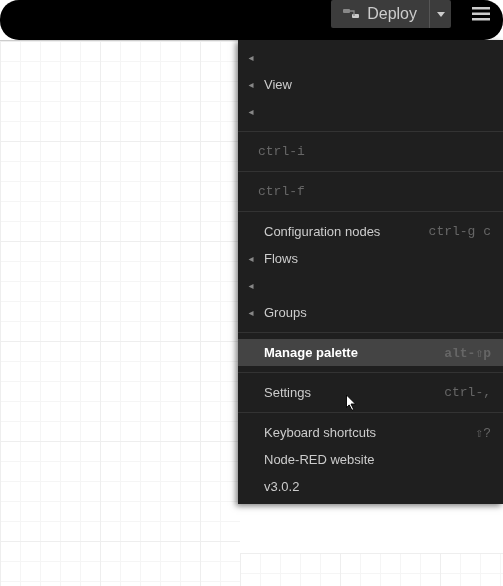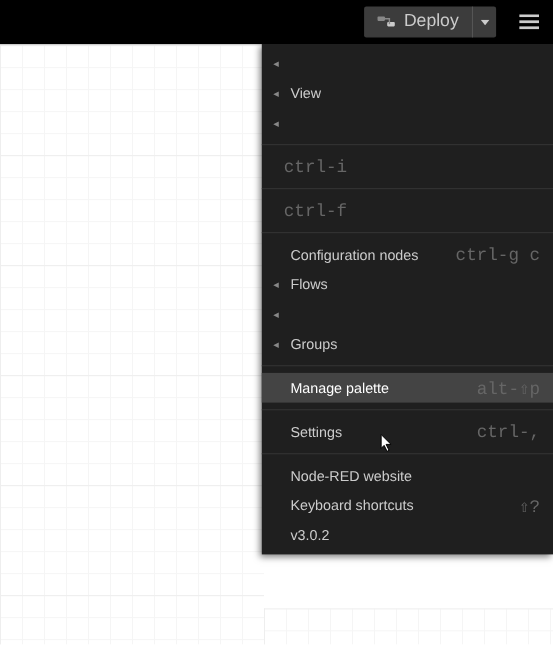--- a/index.html
+++ b/index.html
@@ -1,19 +1,19 @@
 <!DOCTYPE html>
 <html><head>
 <meta charset="utf-8">
 <style>
   * { box-sizing: border-box; margin: 0; padding: 0; font-family: Arial, Helvetica, sans-serif; }
   body { width: 503px; height: 586px; overflow: hidden; background: #fff; position: relative; }
   
   
-  .topbar { height: 40px; background: #000; display: flex; align-items: center; justify-content: flex-end; padding-right: 8px; }
+  .topbar { height: 40px; background: #000; display: flex; justify-content: flex-end; padding-right: 8px; border-radius: 19px; }
   .deploy-btn { display: flex; align-items: center; background: #3c3c3c; color: #ccc; height: 28px; border-radius: 2px; cursor: pointer; }
   .deploy-main { display: flex; align-items: center; padding: 0 12px; gap: 8px; height: 100%; }
   .deploy-caret { display: flex; align-items: center; justify-content: center; width: 22px; height: 100%; border-left: 1px solid #555; }
   .deploy-icon svg, .deploy-caret svg, .hamburger svg { display:block; }
   .hamburger { margin-left: 16px; width: 28px; height: 28px; display: flex; align-items: center; justify-content: center; cursor: pointer; }
   
   
   .canvas {
     position: absolute; top: 40px; left: 0; width: 240px; height: 546px;
     background-color: #fff;
@@ -40,22 +40,22 @@
   .menu {
     position: absolute; top: 40px; right: 0; width: 265px; background: #1f1f1f;
     color: #ccc; font-size: 13px; padding: 4px 0; box-shadow: -2px 2px 6px rgba(0,0,0,.5);
   }
   .menu-item {
     display: flex; align-items: center; height: 27px; padding: 0 12px 0 6px; cursor: pointer;
     position: relative;
   }
   .menu-item .sub-arrow { width: 14px; display:flex; justify-content:center; color:#888; font-size:10px; }
   .menu-item .label { flex: 1; padding-left: 6px; }
-  .menu-item .shortcut { color: #666; font-family: "Courier New", monospace; font-size: 16px; letter-spacing: 0; }
-  .menu-item.hovered { background: #444; }
+  .menu-item .shortcut { color: #666; font-family: "Courier New", monospace; font-size: 13px; letter-spacing: 0; }
+  .menu-item.hovered { background: #444; font-weight: bold; }
   .menu-item.hovered .label { color: #fff; }
   .menu-sep { height: 1px; background: #333; margin: 6px 0; }
   
   .cursor-img { position:absolute; width:18px; height:22px; pointer-events:none; }
 </style>
 </head>
 <body>
 
 <div class="topbar">
   <div class="deploy-btn">
@@ -139,27 +139,27 @@
     </div>
     <div class="menu-sep"></div>
     <div class="menu-item">
       <span class="sub-arrow"></span>
       <span class="label">Settings</span>
       <span class="shortcut">ctrl-,</span>
     </div>
     <div class="menu-sep"></div>
     <div class="menu-item">
       <span class="sub-arrow"></span>
-      <span class="label">Node-RED website</span>
-      <span class="shortcut"></span>
+      <span class="label">Keyboard shortcuts</span>
+      <span class="shortcut">⇧?</span>
     </div>
     <div class="menu-item">
       <span class="sub-arrow"></span>
-      <span class="label">Keyboard shortcuts</span>
-      <span class="shortcut">⇧?</span>
+      <span class="label">Node-RED website</span>
+      <span class="shortcut"></span>
     </div>
     <div class="menu-item">
       <span class="sub-arrow"></span>
       <span class="label">v3.0.2</span>
       <span class="shortcut"></span>
     </div>
   </div>
 
 <svg class="cursor-img" style="top:393px; left:342px" viewBox="0 0 20 24">
   <path d="M5 2 L5 16 L8 13 L11 19 L13 18 L10 12 L15 12 Z" fill="#fff" stroke="#000" stroke-width="1"></path>

